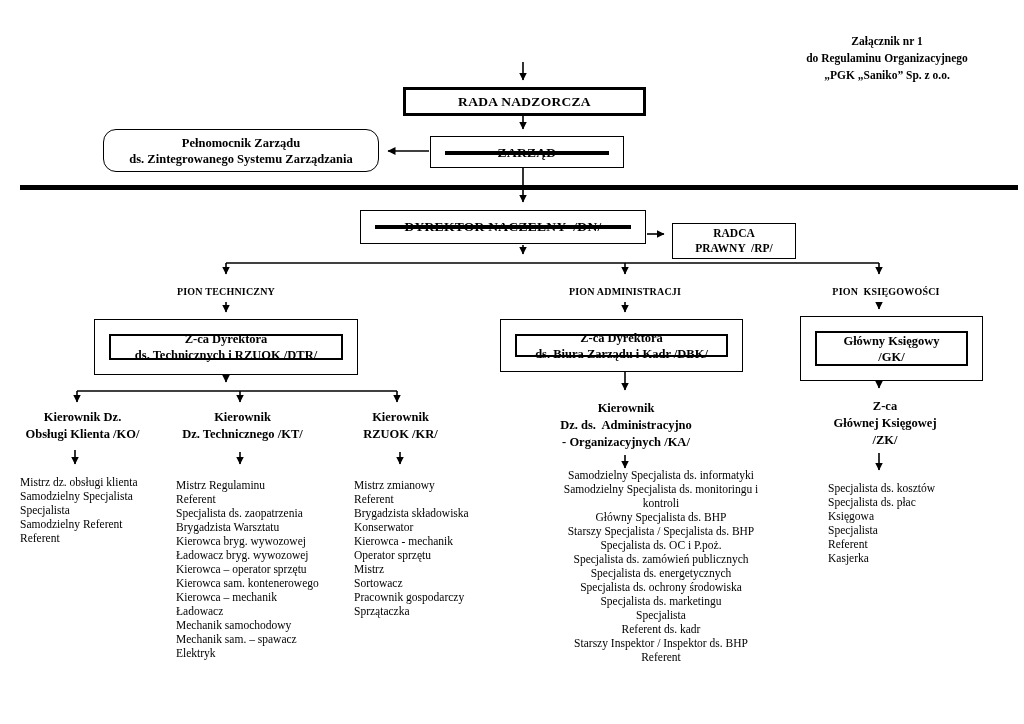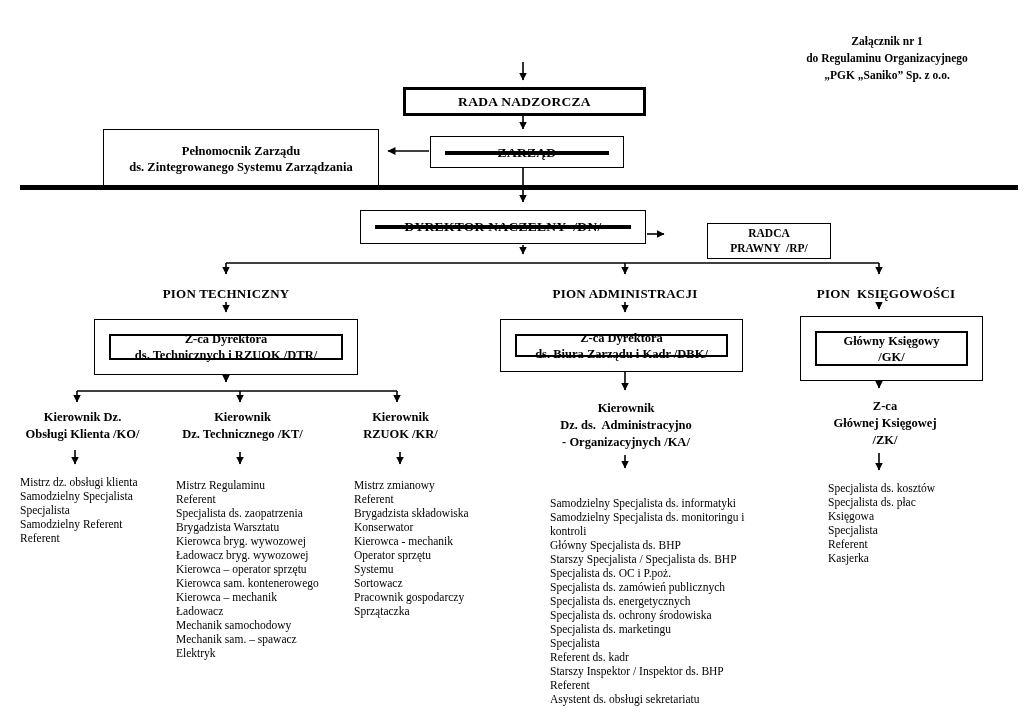--- a/index.html
+++ b/index.html
@@ -20,25 +20,25 @@
   .dubox{
     position:absolute;z-index:2;background:#fff;border:1px solid #000;
     padding:14px;box-sizing:border-box;
   }
   .dubox .in{
     border:2px solid #000;width:100%;height:100%;box-sizing:border-box;
     display:flex;align-items:center;justify-content:center;text-align:center;font-weight:bold;
   }
   .box-lg{font-size:13.5px;letter-spacing:.3px;}
   .box-md{font-size:12.5px;line-height:16px;}
-  .box-sm{font-size:11.5px;line-height:15px;margin-left:35px;}
+  .box-sm{font-size:11.5px;line-height:15px;}
   .htext{
     position:absolute;z-index:2;text-align:center;font-weight:bold;
   }
-  .pion-title{font-size:13px;letter-spacing:.2px;}
+  .pion-title{font-size:10px;letter-spacing:.2px;}
   .unit-title{font-size:12.5px;line-height:17px;}
   .note{font-size:11.5px;line-height:17px;text-align:center;}
   .rlist{
     position:absolute;z-index:2;font-size:11.5px;line-height:14px;font-weight:normal;
   }
   .thickbar{position:absolute;z-index:2;background:#000;}
 </style>
 </head>
 <body>
 
@@ -98,21 +98,21 @@
   <div class="sbox thick box-lg" style="left:403px;top:87px;width:243px;height:29px;">
     <span class="bind-text">RADA NADZORCZA</span>
   </div>
 
   <div class="dubox" style="left:430px;top:136px;width:194px;height:32px;">
     <div class="in box-lg">
       <span class="bind-text">ZARZĄD</span>
     </div>
   </div>
 
-  <div class="sbox box-md" style="left:103px;top:129px;width:276px;height:60px;border-width:1.5px;">
+  <div class="sbox box-md" style="left:103px;top:129px;width:276px;height:43px;border-width:1.5px;border-radius:13px;">
     <span class="bind-text">Pełnomocnik Zarządu
 ds. Zintegrowanego Systemu Zarządzania</span>
   </div>
 
   <div class="thickbar" style="left:20px;top:185px;width:998px;height:5px;"></div>
 
   <div class="dubox" style="left:360px;top:210px;width:286px;height:34px;">
     <div class="in box-lg">
       <span class="bind-text">DYREKTOR NACZELNY  /DN/</span>
     </div>
@@ -184,40 +184,39 @@
       <div>Mechanik sam. – spawacz</div>
       <div>Elektryk</div>
     </div>
   <div class="rlist" style="left:354px;top:478px;width:162px;">
       <div>Mistrz zmianowy</div>
       <div>Referent</div>
       <div>Brygadzista składowiska</div>
       <div>Konserwator</div>
       <div>Kierowca - mechanik</div>
       <div>Operator sprzętu</div>
-      <div>Systemu</div>
+      <div>Mistrz</div>
       <div>Sortowacz</div>
       <div>Pracownik gospodarczy</div>
       <div>Sprzątaczka</div>
     </div>
-  <div class="rlist" style="left:550px;top:496px;width:222px;">
+  <div class="rlist" style="left:550px;top:468px;width:222px;text-align:center;">
       <div>Samodzielny Specjalista ds. informatyki</div>
       <div>Samodzielny Specjalista ds. monitoringu i kontroli</div>
       <div>Główny Specjalista ds. BHP</div>
       <div>Starszy Specjalista / Specjalista ds. BHP</div>
       <div>Specjalista ds. OC i P.poż.</div>
       <div>Specjalista ds. zamówień publicznych</div>
       <div>Specjalista ds. energetycznych</div>
       <div>Specjalista ds. ochrony środowiska</div>
       <div>Specjalista ds. marketingu</div>
       <div>Specjalista</div>
       <div>Referent ds. kadr</div>
       <div>Starszy Inspektor / Inspektor ds. BHP</div>
       <div>Referent</div>
-      <div>Asystent ds. obsługi sekretariatu</div>
     </div>
   <div class="rlist" style="left:828px;top:481px;width:160px;">
       <div>Specjalista ds. kosztów</div>
       <div>Specjalista ds. płac</div>
       <div>Księgowa</div>
       <div>Specjalista</div>
       <div>Referent</div>
       <div>Kasjerka</div>
     </div>
 

